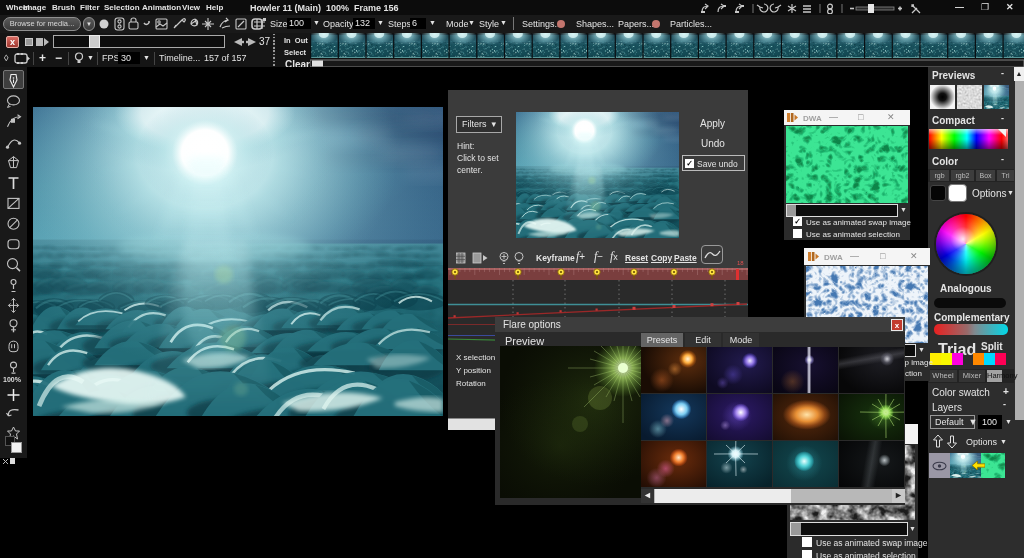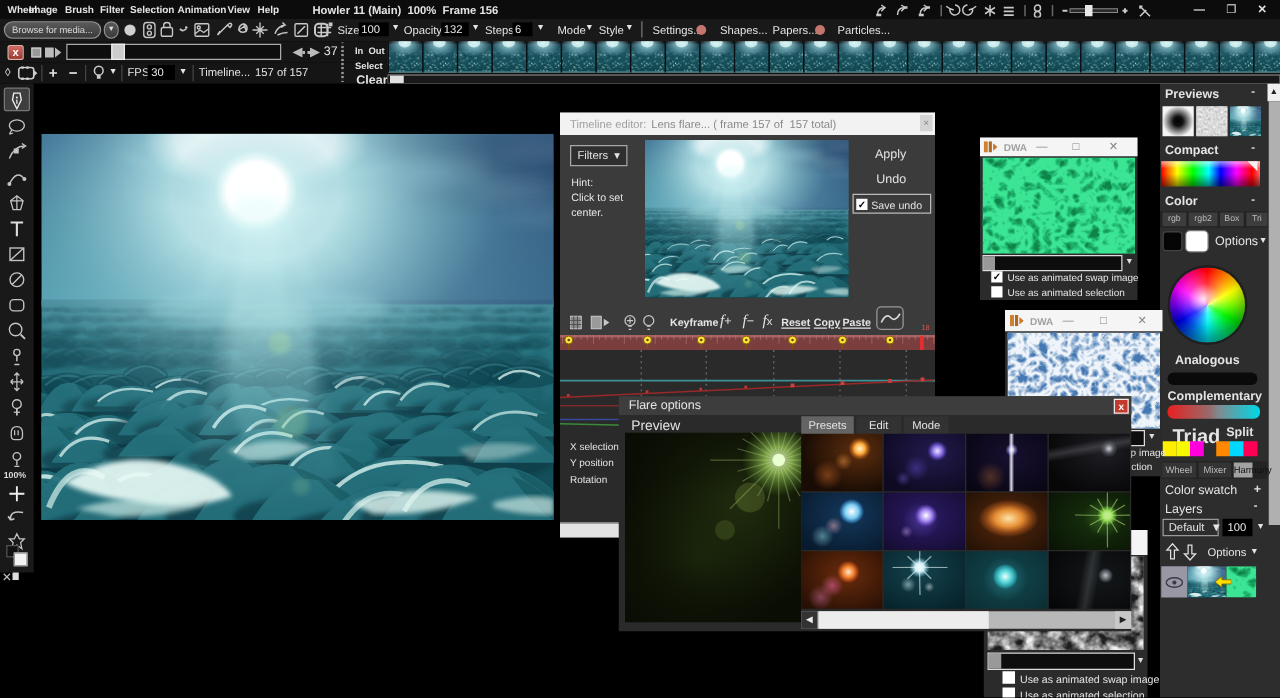--- a/index.html
+++ b/index.html
@@ -1167,25 +1167,20 @@
 <svg class="abs" style="left:53px;top:386px" width="24" height="25">
       <rect width="24" height="25" fill="#3ce594"></rect>
       <rect width="24" height="25" filter="url(#cellg)"></rect>
     </svg>
 <svg class="abs" style="left:44px;top:394px" width="13" height="9">
       <polygon points="0,4.5 5.5,0 5.5,2.8 13,2.8 13,6.2 5.5,6.2 5.5,9" fill="#ffe000" stroke="#806800" stroke-width="0.7"></polygon>
     </svg>
 </div>
 
 <div class="abs" id="tle" style="left:448px;top:90px;width:300px;height:340px;background:#3b3b3b">
-<div class="abs" style="left:0;top:0;width:300px;height:18px;background:#f2f2f2">
- <span class="abs" style="left:8px;top:4px;font-size:9px;color:#a0a0a0">Timeline editor:</span>
- <span class="abs" style="left:73px;top:4px;font-size:9px;color:#8a8a8a">Lens flare... ( frame 157 of&nbsp; 157 total)</span>
- <span class="abs" style="left:288px;top:2px;width:10px;height:13px;background:#d4d4d4;color:#888;font-size:8px;text-align:center;line-height:13px">×</span>
-</div>
 <div class="abs t" style="left:8px;top:26px;width:46px;height:17px;background:#2f2f2f;border:1px solid #a8a8a8;font-size:9px;line-height:15px;text-align:center">Filters &nbsp;▾</div>
 <div class="abs t" style="left:9px;top:50px;font-size:8.5px;line-height:12px">Hint:<br>Click to set<br>center.</div>
 <svg class="abs" style="left:68px;top:22px" width="163" height="126" viewBox="0 0 408 310" preserveAspectRatio="none">
       <use href="#ocean"></use>
     </svg>
 <div class="abs t" style="left:252px;top:28px;font-size:10px">Apply</div>
 <div class="abs t" style="left:253px;top:48px;font-size:10px">Undo</div>
 <div class="abs" style="left:234px;top:65px;width:63px;height:16px;border:1px solid #bbb">
  <span class="abs" style="left:2px;top:3px;width:9px;height:9px;background:#fff;color:#000;font-size:8px;line-height:9px;text-align:center;font-weight:bold">✓</span>
  <span class="abs t" style="left:14px;top:3px;font-size:8.5px">Save undo</span>

